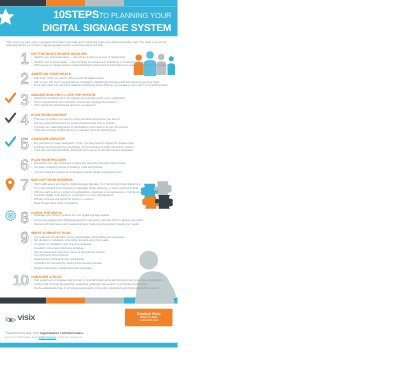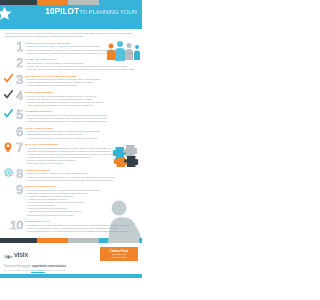--- a/index.html
+++ b/index.html
@@ -206,22 +206,23 @@
     <div class="seg seg-cyan"></div>
   </div>
 
   <div class="header">
     <div class="star">
       <svg viewBox="0 0 24 24" width="15" height="15" aria-hidden="true">
         <polygon points="12,1 15.2,8.3 23,9.1 17.2,14.3 18.9,22 12,18.1 5.1,22 6.8,14.3 1,9.1 8.8,8.3" fill="#ffffff"></polygon>
       </svg>
     </div>
     <div class="hl1">
-      <b>10</b><b>PILOT</b><span class="lite">TO PLANNING YOUR</span>
-    </div>
+      <b>10</b><b>STEPS</b><span class="lite">TO PLANNING YOUR</span>
+    </div>
+    <div class="hl2">DIGITAL SIGNAGE SYSTEM</div>
   </div>
 
   <div class="intro">
     <p>The more you care want to enhance the faster corporate and connected costs and obtain share the road. You need to do some planning before you invest in digital signage system and these steps will help.</p>
   </div>
 
   <div class="art art-people">
     <svg viewBox="0 0 72 42" width="36" height="21" aria-hidden="true">
       <circle cx="12" cy="12" r="5" fill="#f0832a"></circle>
       <path d="M4 40 L4 24 Q4 19 12 19 Q20 19 20 24 L20 40 Z" fill="#f0832a"></path>

